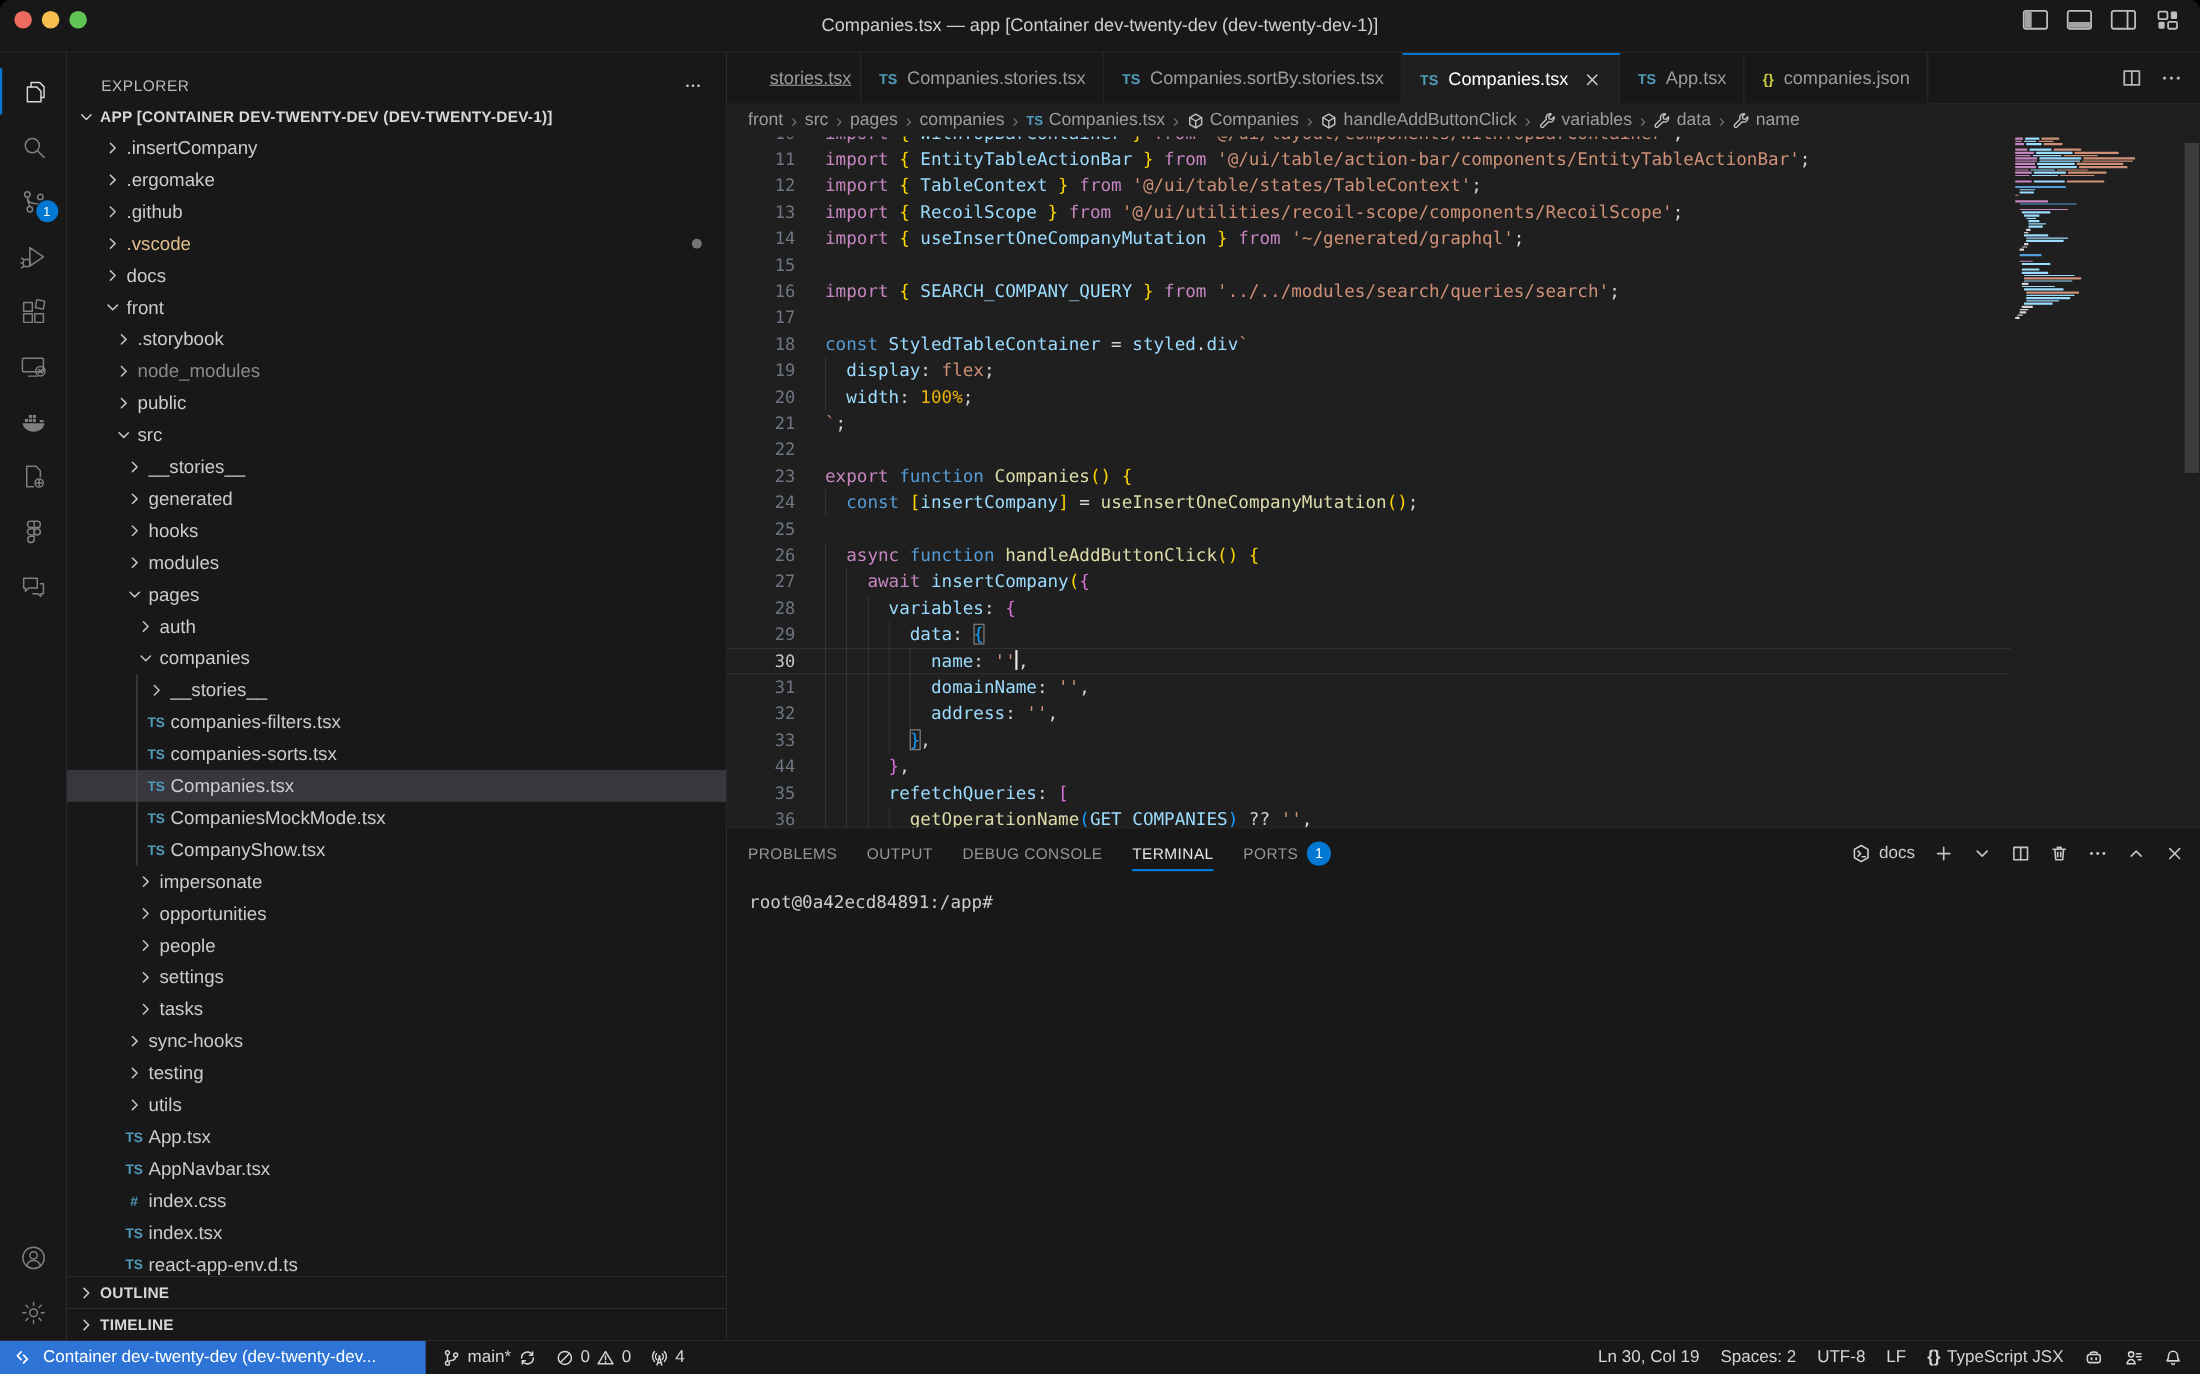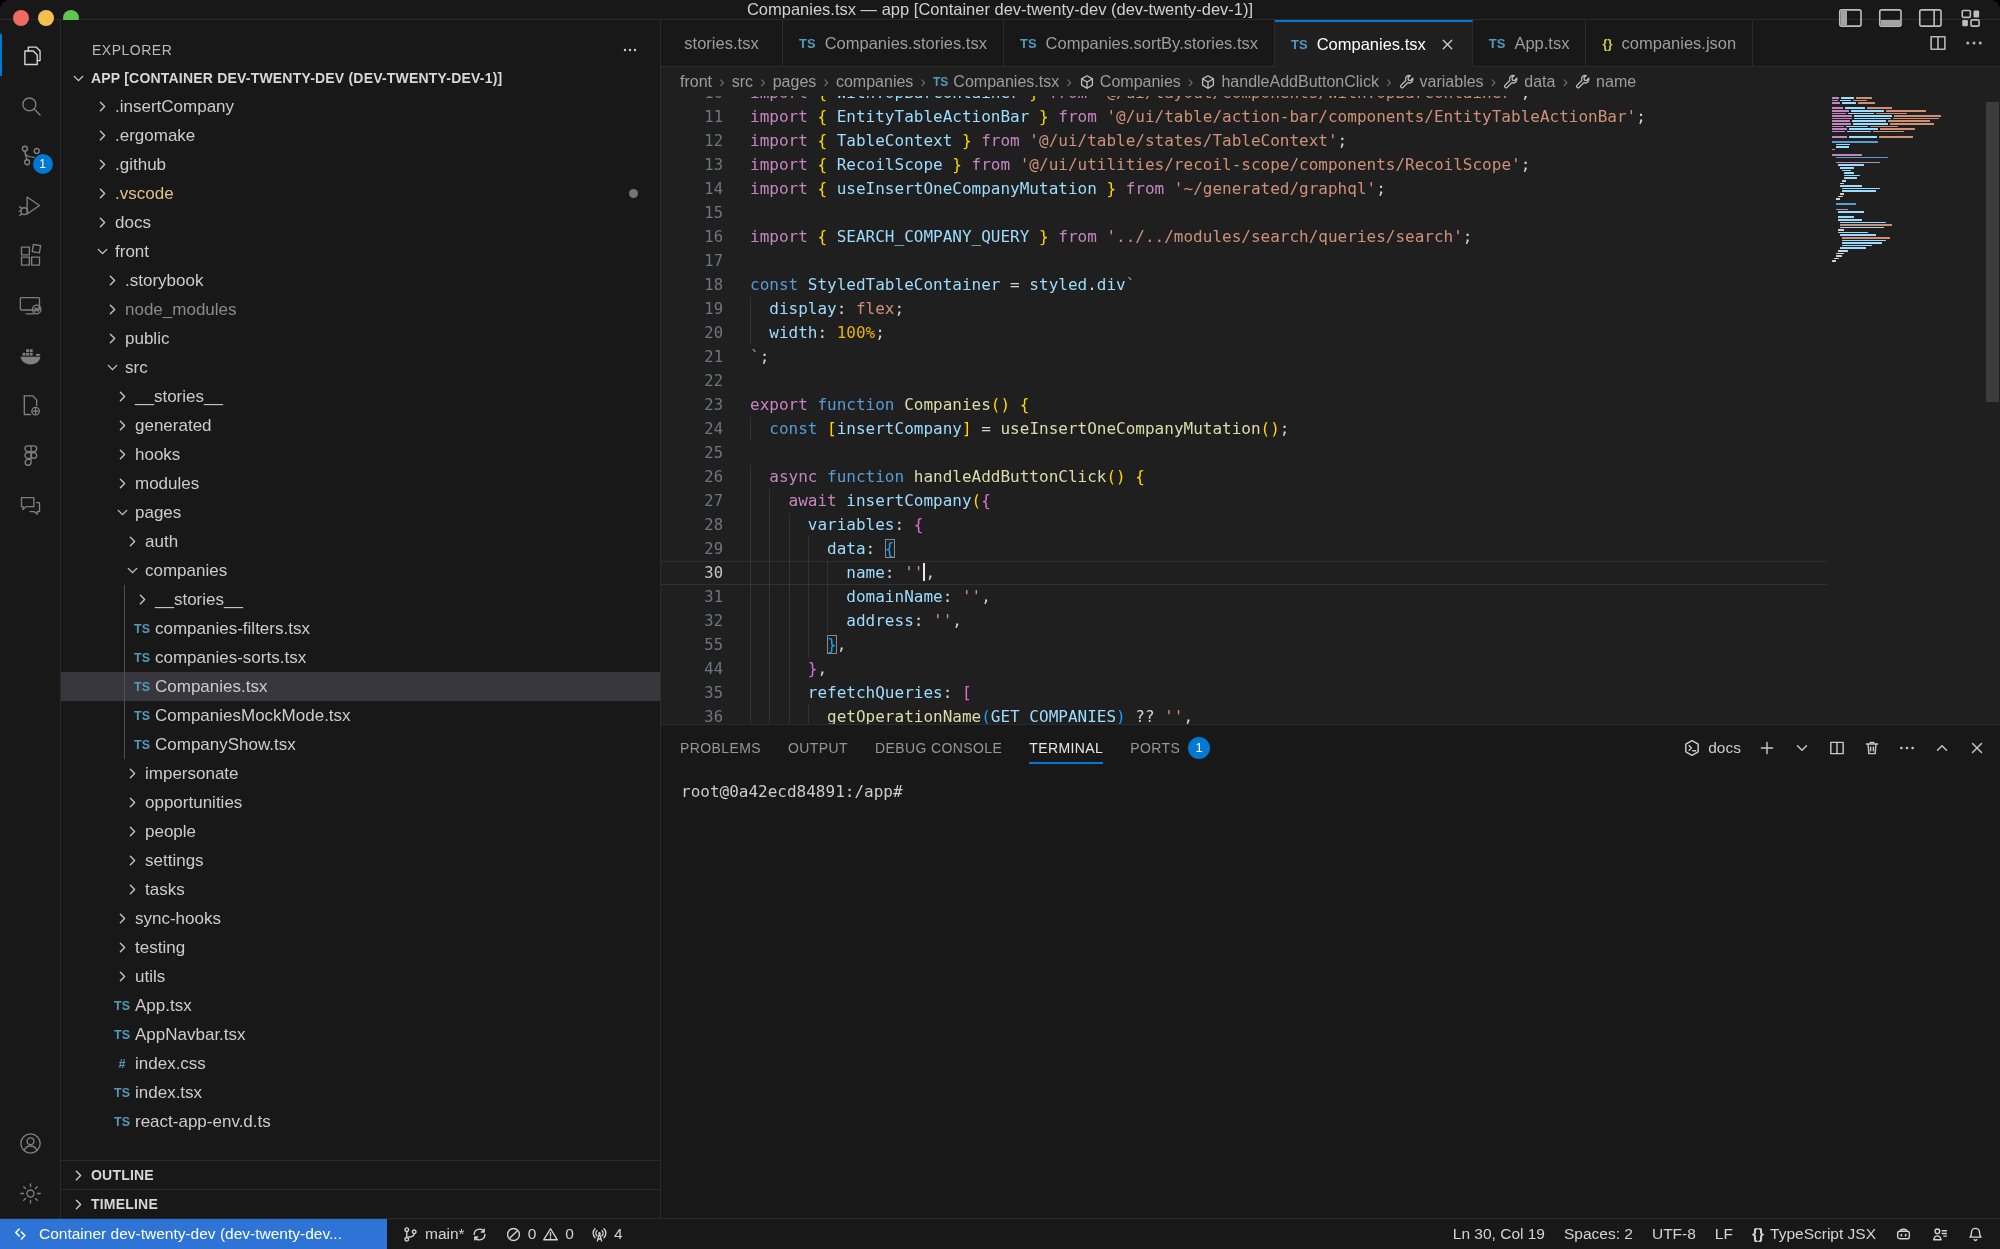--- a/index.html
+++ b/index.html
@@ -2,21 +2,21 @@
 <html><head>
 <meta charset="utf-8">
 <style>
   * { margin:0; padding:0; box-sizing:border-box; }
   html,body { width:2000px; height:1249px; background:#000; overflow:hidden;
     font-family:"Liberation Sans", sans-serif; -webkit-font-smoothing:antialiased; }
   .window { width:2000px; height:1249px; background:#1f1f1f; border-radius:10px 10px 0 0; overflow:hidden;
     display:flex; flex-direction:column; }
 
   
-  .titlebar { height:20px; background:#181818; position:relative; flex:none;
+  .titlebar { height:48px; background:#181818; position:relative; flex:none;
     display:flex; align-items:center; justify-content:center; border-bottom:1px solid #2b2b2b; }
   .traffic { position:absolute; left:13px; top:10px; display:flex; gap:9px; }
   .traffic span { width:16px; height:16px; border-radius:50%; display:block; }
   .title-text { font-size:16.5px; color:#cfcfcf; }
   .layout-icons { position:absolute; right:16px; top:8px; display:flex; gap:14px; color:#bdbdbd; }
   .layout-icons .ico { width:26px; height:20px; }
 
   .main { flex:1; display:flex; min-height:0; }
 
   
@@ -54,21 +54,21 @@
   .sb-bottom .brow { height:29px; border-top:1px solid #2b2b2b; display:flex; align-items:center;
     color:#d7d7d7; font-weight:bold; font-size:14px; padding-left:9px; letter-spacing:.2px; cursor:pointer; }
   .sb-bottom .chev { width:17px; height:17px; margin-right:4px; color:#cccccc; }
 
   
   .editorcol { flex:1; display:flex; flex-direction:column; min-width:0; background:#1f1f1f; }
 
   .tabsrow { height:47px; background:#181818; display:flex; flex:none; border-bottom:1px solid #2b2b2b; }
   .tab { display:flex; align-items:center; padding:0 16px; border-right:1px solid #2b2b2b;
     font-size:16.5px; color:#9d9d9d; background:#181818; cursor:pointer; gap:9px; white-space:nowrap; }
-  .tab.clipped { width:122px; padding:0 8px; overflow:hidden; justify-content:center; }
+  .tab.clipped { width:122px; padding:0 8px; overflow:hidden; justify-content:flex-end;text-decoration:underline; }
   .tab.active { background:#1f1f1f; color:#ffffff; border-top:2px solid #0078d4; box-shadow:0 1px 0 #1f1f1f; }
   .tab .ftico { font-size:13px; font-weight:bold; }
   .tab .close { width:17px; height:17px; color:#cccccc; margin-left:4px; }
   .tab-actions { margin-left:auto; display:flex; align-items:center; gap:16px; padding:0 16px; color:#b5b5b5; }
   .tab-actions .ico { width:20px; height:20px; }
 
   .breadcrumbs { height:29px; background:#1f1f1f; display:flex; align-items:center; padding-left:19px;
     font-size:16px; color:#9d9d9d; flex:none; white-space:nowrap; }
   .bc-item { display:flex; align-items:center; gap:5px; cursor:pointer; }
   .bc-sep { margin:0 7px; color:#6f6f6f; font-size:17px; }
@@ -774,21 +774,21 @@
                 <span class="g" style="left:146.798px"></span>
                 <span class="g" style="left:166.064px"></span>
                 <span class="num">32</span>
                 <span class="ct"><span class="" style="color:#D4D4D4">          </span><span class="" style="color:#9CDCFE">address</span><span class="" style="color:#D4D4D4">: </span><span class="" style="color:#CE9178">''</span><span class="" style="color:#D4D4D4">,</span></span>
               </div>
               <div class="cline">
                 <span class="g" style="left:89px"></span>
                 <span class="g" style="left:108.26599999999999px"></span>
                 <span class="g" style="left:127.532px"></span>
                 <span class="g" style="left:146.798px"></span>
-                <span class="num">55</span>
+                <span class="num">33</span>
                 <span class="ct"><span class="" style="color:#D4D4D4">        </span><span class="tok-box" style="color:#179FFF">}</span><span class="" style="color:#D4D4D4">,</span></span>
               </div>
               <div class="cline">
                 <span class="g" style="left:89px"></span>
                 <span class="g" style="left:108.26599999999999px"></span>
                 <span class="g" style="left:127.532px"></span>
                 <span class="num">44</span>
                 <span class="ct"><span class="" style="color:#D4D4D4">      </span><span class="" style="color:#DA70D6">}</span><span class="" style="color:#D4D4D4">,</span></span>
               </div>
               <div class="cline">

